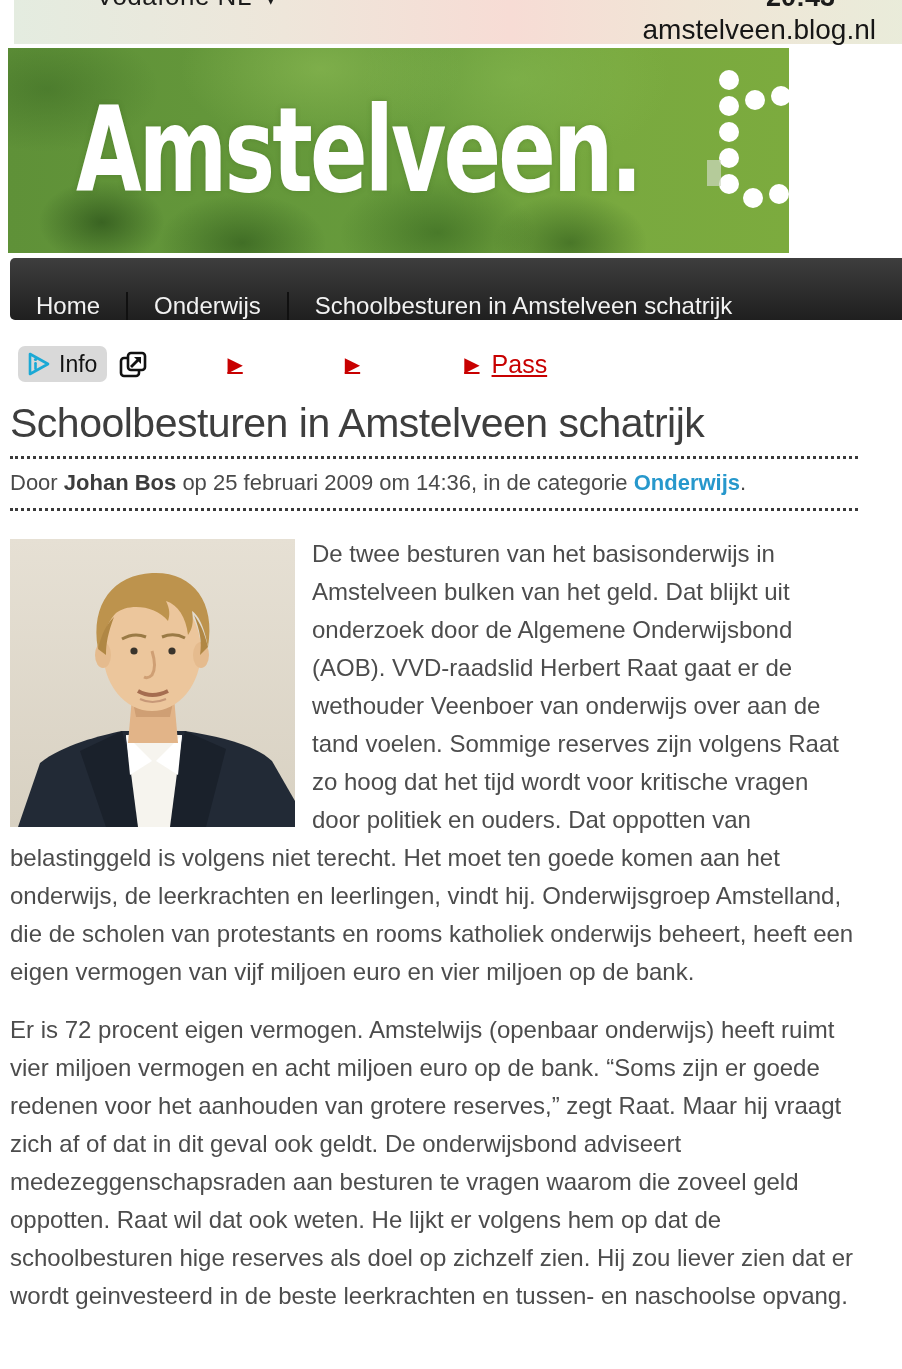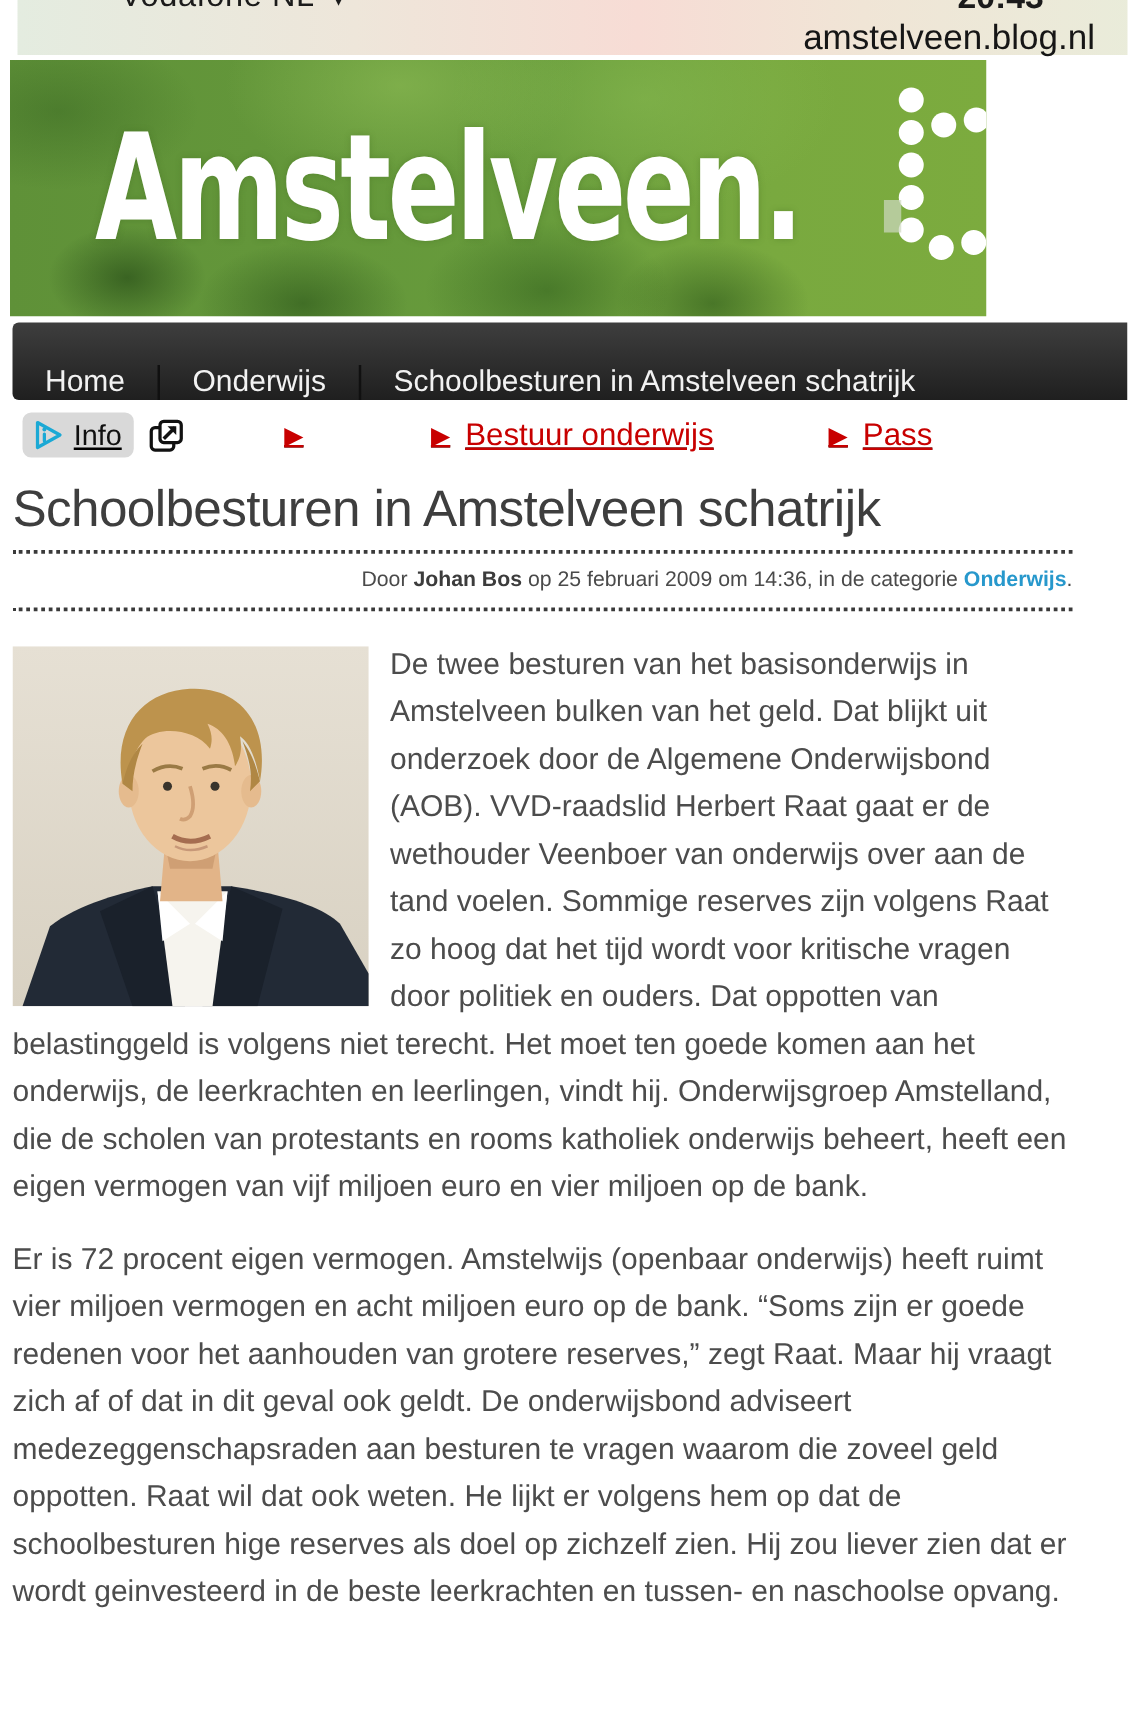--- a/index.html
+++ b/index.html
@@ -54,43 +54,43 @@
     border-radius:5px 0 0 5px;
     display:flex;align-items:flex-end;color:#f2f2f2;font-size:24px;
   }
   .nav-item{
     display:flex;align-items:center;padding:0 26px;white-space:nowrap;
     border-right:2px solid #101010;cursor:pointer;
   }
   .nav-item:last-child{border-right:none;}
   
   .ad-row{
-    margin-top:6px;height:44px;display:flex;align-items:center;
-    white-space:nowrap;overflow:hidden;width:828px;text-decoration:underline;
+    margin-top:22px;height:44px;display:flex;align-items:center;
+    white-space:nowrap;overflow:hidden;width:828px;
   }
   .info-badge{
     margin-left:18px;height:36px;background:#d9d9d9;border-radius:7px;
     display:flex;align-items:center;padding:0 10px 0 8px;
   }
   .info-badge .txt{font-size:23px;color:#111;margin-left:7px;}
   .ext-icon{margin-left:10px;display:flex;align-items:center;}
   .ad-link{
     color:#c80000;font-size:25px;text-decoration:underline;cursor:pointer;
     display:inline-flex;align-items:center;
   }
   .ad-link .arr{font-size:20px;margin-right:12px;text-decoration:none;}
   .lk1{margin-left:78px;} .lk2{margin-left:90px;} .lk3{margin-left:92px;}
   
   .article{padding:0 44px 0 10px;}
   .article h1{
     margin:14px 0 10px 0;font-size:41px;font-weight:500;color:#3e3e3e;
     letter-spacing:-.5px;line-height:46px;
   }
   .dotted-rule{border:0;border-bottom:3px dotted #3a3a3a;height:0;margin:0;}
-  .byline{font-size:17px;color:#4a4a4a;padding:11px 0 12px 0;text-align:right;}
+  .byline{font-size:22px;color:#4a4a4a;padding:11px 0 12px 0;}
   .byline b{color:#3c3c3c;}
   .byline .cat{color:#2798cc;font-weight:bold;cursor:pointer;text-decoration:none;}
   .body-copy{font-size:24px;color:#4c4c4c;line-height:38px;margin-top:16px;}
   .body-copy p{margin:20px 0 0 0;}
   .body-copy p:first-of-type{margin-top:24px;}
   .photo{
     float:left;width:285px;height:288px;margin:4px 17px 6px 0;
   }
 </style>
 </head>
@@ -143,21 +143,20 @@
       <rect x="11" y="5" width="17" height="17" rx="3" fill="#ffffff" stroke="#111" stroke-width="2.6"></rect>
       <line x1="14" y1="19" x2="23" y2="10" stroke="#111" stroke-width="2.8"></line>
       <path d="M17 9 L24 9 L24 16 Z" fill="#111"></path>
     </svg>
   </span>
   <span class="ad-link lk1">
       <span class="arr">▶</span>
     </span>
   <span class="ad-link lk2">
       <span class="arr">▶</span>
-      <span>Bestuur onderwijs</span>
     </span>
   <span class="ad-link lk3">
       <span class="arr">▶</span>
       <span>Pass</span>
     </span>
 </div>
 
 <div class="article">
   <h1>Schoolbesturen in Amstelveen schatrijk</h1>
   <div class="dotted-rule"></div>

